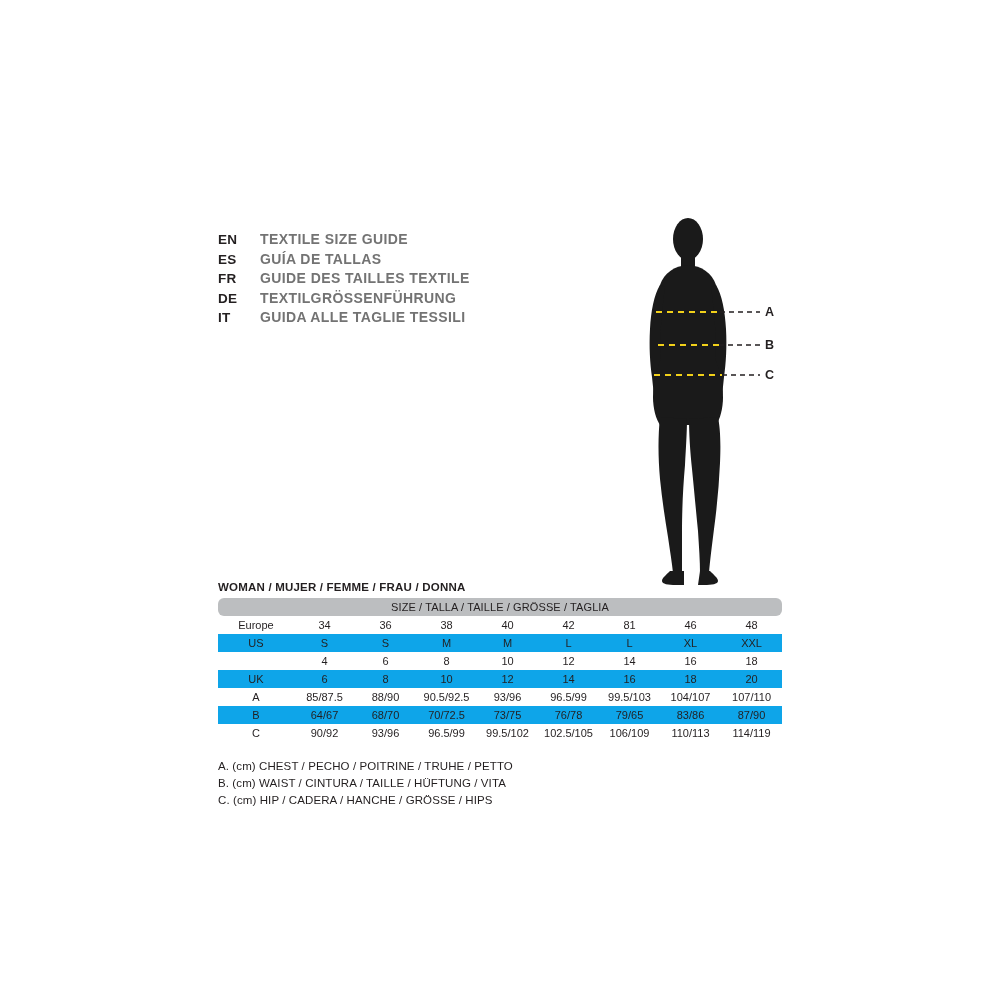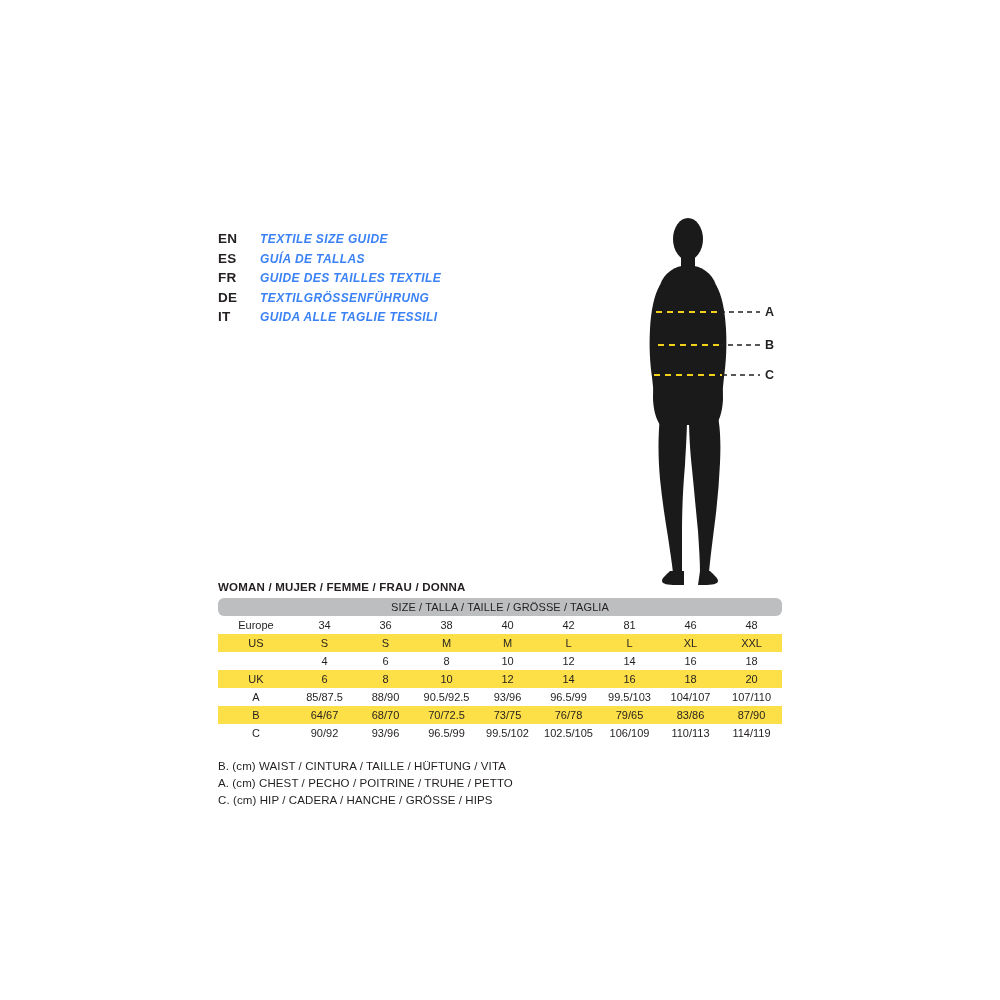--- a/index.html
+++ b/index.html
@@ -36,26 +36,25 @@
     height: 19.5px;
   }
   .lang-code {
     width: 42px;
     font-size: 13.5px;
     font-weight: bold;
     letter-spacing: 0.2px;
     color: #231f20;
   }
   .lang-title {
-    font-size: 12px;
+    font-size: 14px;
     font-weight: bold;
     letter-spacing: 0.4px;
-    color: #3b82f6;
+    color: #737373;
     white-space: nowrap;
-    font-style: italic;
   }
 
   
   .figure-wrap {
     position: absolute;
     left: 620px;
     top: 195px;
     width: 200px;
     height: 390px;
   }
@@ -104,21 +103,21 @@
     background: #bcbec0;
   }
   .row-head td {
     text-align: left;
     padding-left: 4px;
     font-size: 11px;
     font-weight: normal;
     letter-spacing: 0.1px;
     border-radius: 6px;
   }
-  tr.shade { background: #fde047; }
+  tr.shade { background: #0ea5e9; }
   tr.plain { background: #ffffff; }
   td.label-col {
     text-align: left;
     padding-left: 4px;
   }
 
   
   .legend {
     position: absolute;
     left: 218px;
@@ -342,18 +341,18 @@
           <td>102.5/105</td>
           <td>106/109</td>
           <td>110/113</td>
           <td>114/119</td>
         </tr>
       </tbody>
     </table>
   </div>
 
   <div class="legend">
+    <div class="legend-line">A. (cm) CHEST / PECHO / POITRINE / TRUHE / PETTO</div>
     <div class="legend-line">B. (cm) WAIST / CINTURA / TAILLE / HÜFTUNG / VITA</div>
-    <div class="legend-line">A. (cm) CHEST / PECHO / POITRINE / TRUHE / PETTO</div>
     <div class="legend-line">C. (cm) HIP / CADERA / HANCHE / GRÖSSE / HIPS</div>
   </div>
 
 </div>
 
 </body></html>

